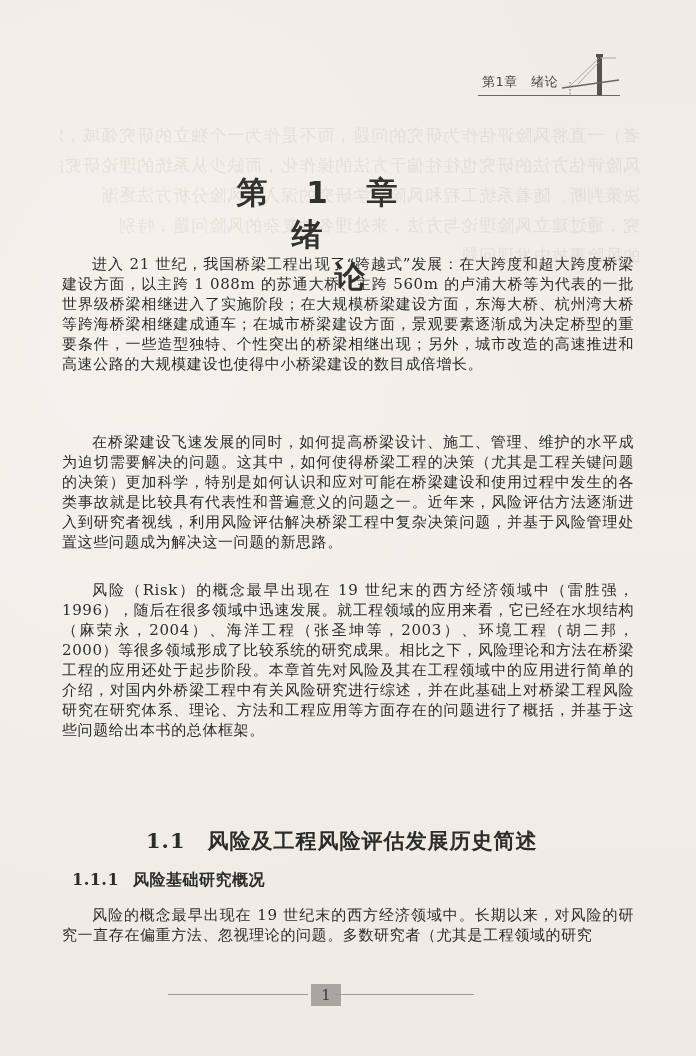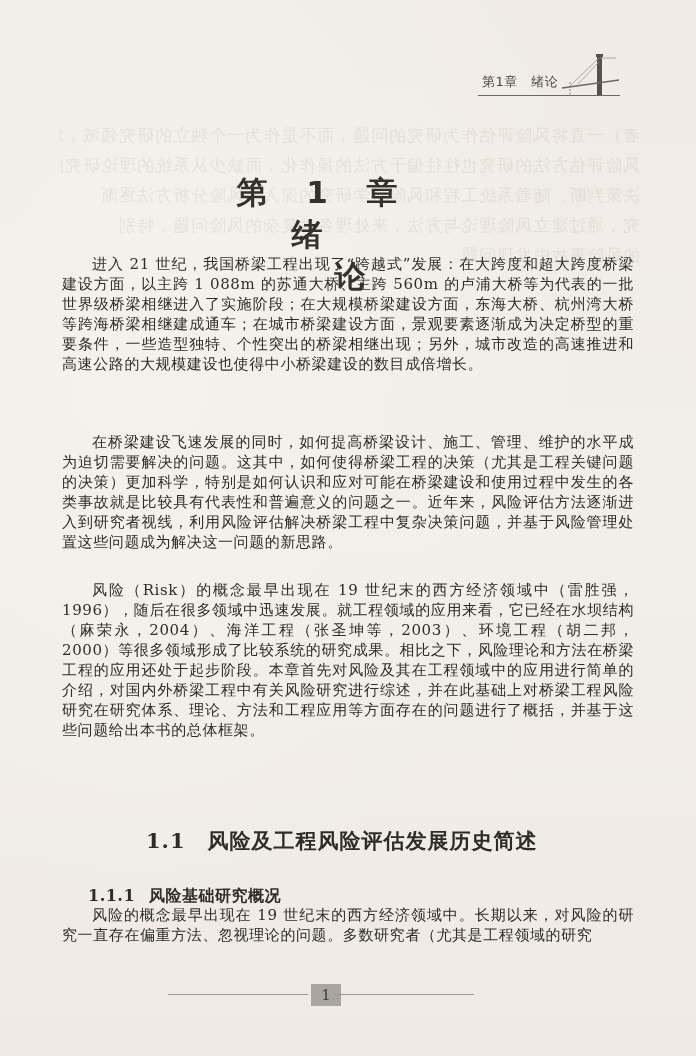--- a/index.html
+++ b/index.html
@@ -210,21 +210,21 @@
     <p>在桥梁建设飞速发展的同时，如何提高桥梁设计、施工、管理、维护的水平成为迫切需要解决的问题。这其中，如何使得桥梁工程的决策（尤其是工程关键问题的决策）更加科学，特别是如何认识和应对可能在桥梁建设和使用过程中发生的各类事故就是比较具有代表性和普遍意义的问题之一。近年来，风险评估方法逐渐进入到研究者视线，利用风险评估解决桥梁工程中复杂决策问题，并基于风险管理处置这些问题成为解决这一问题的新思路。</p>
   </div>
   <div class="body-text p3">
     <p>风险（Risk）的概念最早出现在 19 世纪末的西方经济领域中（雷胜强，1996），随后在很多领域中迅速发展。就工程领域的应用来看，它已经在水坝结构（麻荣永，2004）、海洋工程（张圣坤等，2003）、环境工程（胡二邦，2000）等很多领域形成了比较系统的研究成果。相比之下，风险理论和方法在桥梁工程的应用还处于起步阶段。本章首先对风险及其在工程领域中的应用进行简单的介绍，对国内外桥梁工程中有关风险研究进行综述，并在此基础上对桥梁工程风险研究在研究体系、理论、方法和工程应用等方面存在的问题进行了概括，并基于这些问题给出本书的总体框架。</p>
   </div>
 
   <h2 class="section-title" style="margin:16px;">
     <span class="st-num">1.1</span><span>风险及工程风险评估发展历史简述</span>
   </h2>
 
-  <h3 class="subsection-title" style="margin:16px;">
+  <h3 class="subsection-title" style="margin:0;">
     <span class="ss-num">1.1.1</span><span>风险基础研究概况</span>
   </h3>
 
   <div class="body-text p4">
     <p>风险的概念最早出现在 19 世纪末的西方经济领域中。长期以来，对风险的研究一直存在偏重方法、忽视理论的问题。多数研究者（尤其是工程领域的研究</p>
   </div>
 
   <div class="footer">
     <div class="rule left"></div>
     <div class="page-num">1</div>

